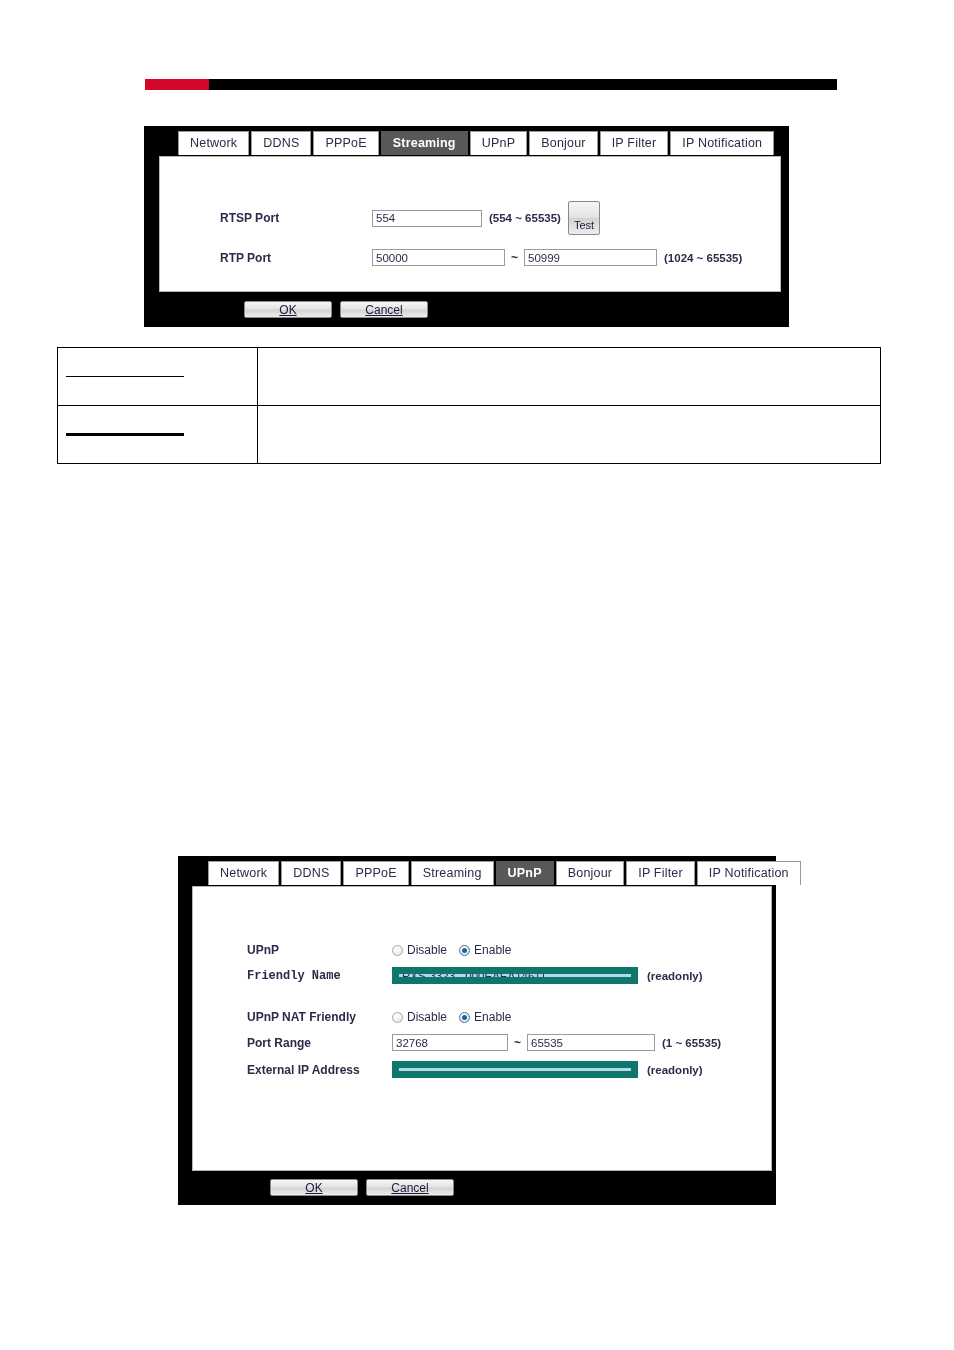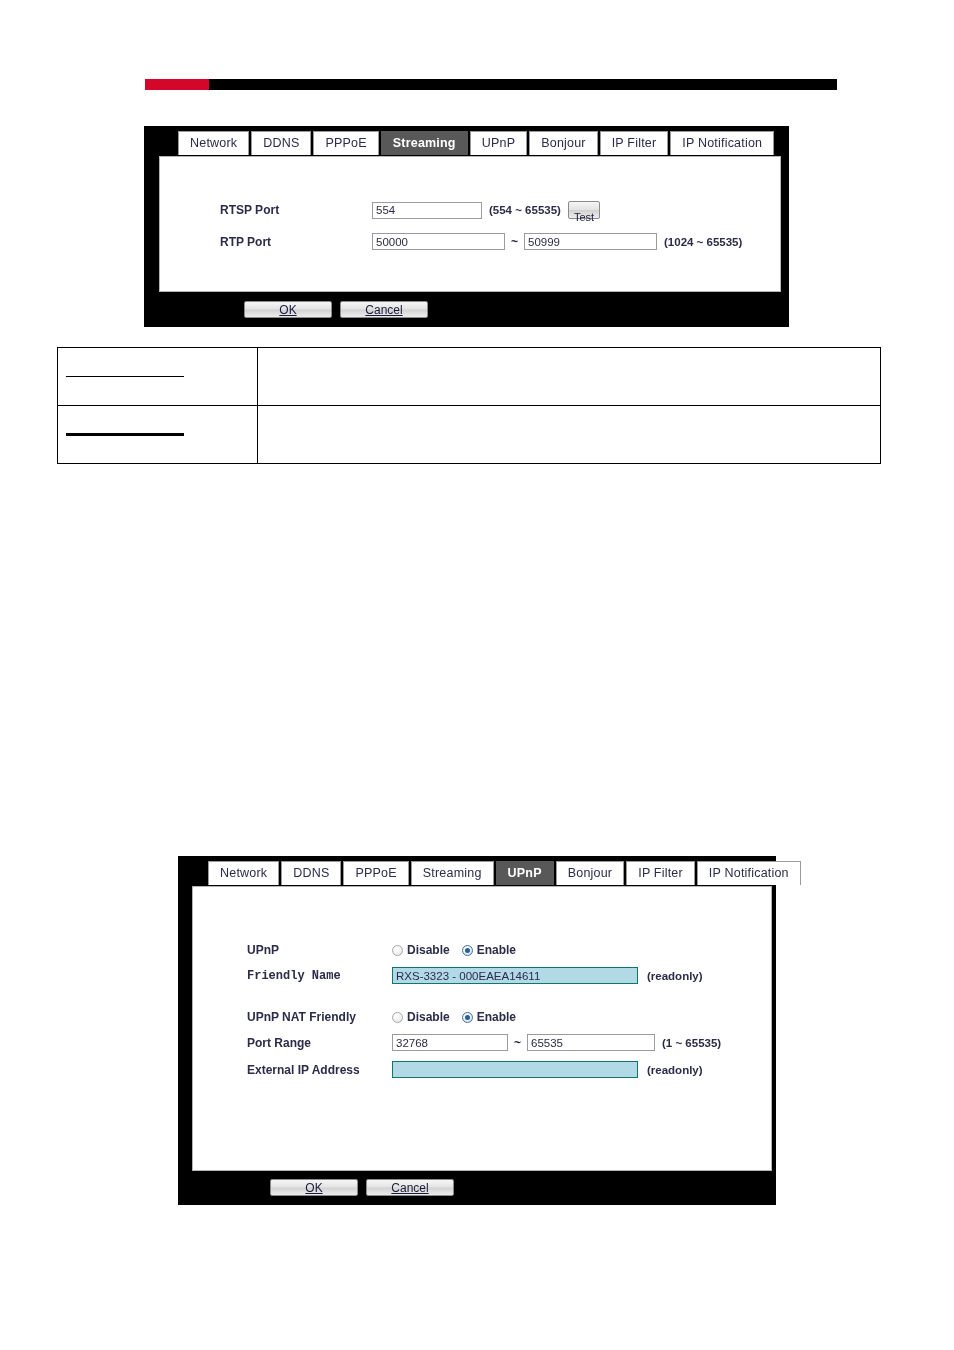--- a/index.html
+++ b/index.html
@@ -110,21 +110,21 @@
     line-height: 15px;
     font-family: "Liberation Sans", sans-serif;
     font-size: 11.5px;
     color: #2b2b4a;
     padding: 0 3px;
     box-sizing: border-box;
     outline: none;
   }
   .txt.readonly {
     background: #b2d9e6;
-    border: 1px solid #0f766e;
+    border: 7px solid #0f766e;
   }
 
   .hint {
     font-size: 11.5px;
     font-weight: bold;
     color: #2b2b4a;
     white-space: nowrap;
   }
   .tilde {
     font-size: 12px;
@@ -141,21 +141,21 @@
     font-size: 12px;
     color: #1a1a3a;
     text-align: center;
     box-sizing: border-box;
     cursor: pointer;
     white-space: nowrap;
   }
   .btn-test {
     height: 17px;
     line-height: 15px;
-    padding: 8px 5px;
+    padding: 16px 5px;
     font-size: 11px;
     margin-left: 7px;
   }
   .btn-action {
     width: 88px;
     height: 17px;
     line-height: 15px;
     text-decoration: underline;
   }
 
@@ -188,21 +188,21 @@
   .radio-opt.selected .radio-dot::after {
     content: "";
     position: absolute;
     left: 2px; top: 2px;
     width: 5px; height: 5px;
     border-radius: 50%;
     background: #1f5fa8;
   }
   .radio-label {
     font-size: 12px;
-    font-weight: bold;
+    font-weight: normal;
     color: #2b2b4a;
     white-space: nowrap;
   }
 
   
   .notes-table {
     position: absolute;
     left: 57px;
     top: 347px;
     width: 824px;

